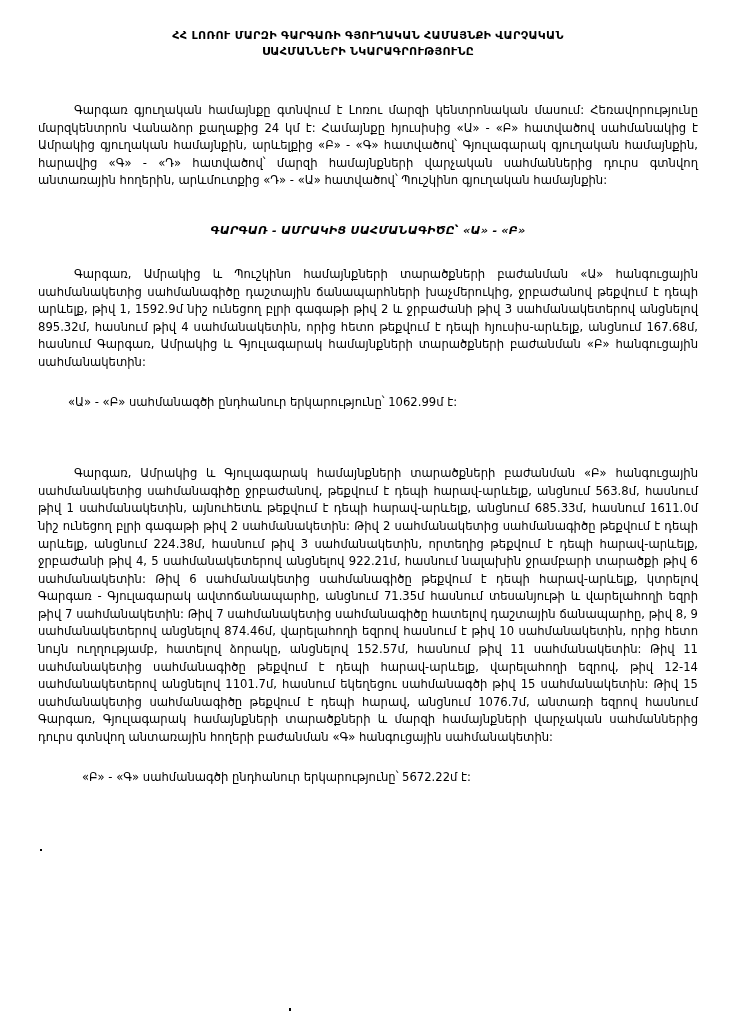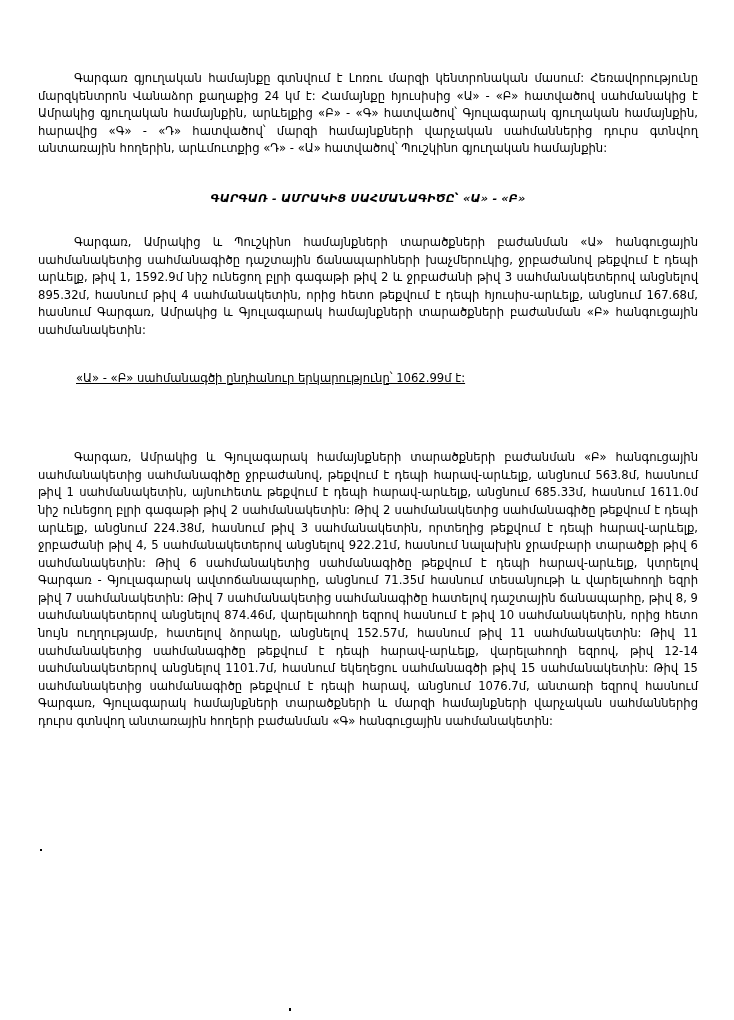--- a/index.html
+++ b/index.html
@@ -53,23 +53,22 @@
     line-height: 17.6px;
     margin: 8px;
     hyphens: none;
   }
   p.body-text.indent {
     text-indent: 36px;
   }
   p.result-line {
     font-size: 11.6px;
     line-height: 17.6px;
-    margin: 16px;
+    margin: 8px;
     text-indent: 30px;
-    text-decoration: underline;
   }
   p.result-line.far {
     text-indent: 44px;
   }
   .gap-xl { height: 34px; }
   .gap-lg { height: 25px; }
   .gap-md { height: 19px; }
   .gap-xs { height: 6px; }
   .stray-dot {
     position: absolute;
@@ -86,20 +85,24 @@
     width: 2px;
     height: 3px;
     background: #000;
   }
 </style>
 </head>
 <body>
 
 <div class="page">
 
+  <div class="doc-title">
+    <span class="line">ՀՀ ԼՈՌՈՒ ՄԱՐԶԻ ԳԱՐԳԱՌԻ ԳՅՈՒՂԱԿԱՆ ՀԱՄԱՅՆՔԻ ՎԱՐՉԱԿԱՆ</span>
+    <span class="line">ՍԱՀՄԱՆՆԵՐԻ ՆԿԱՐԱԳՐՈՒԹՅՈՒՆԸ</span>
+  </div>
 
   <div class="gap-xl"></div>
 
   <p class="body-text indent">Գարգառ գյուղական համայնքը գտնվում է Լոռու մարզի կենտրոնական մասում: Հեռավորությունը մարզկենտրոն Վանաձոր քաղաքից 24 կմ է: Համայնքը հյուսիսից «Ա» - «Բ» հատվածով սահմանակից է Ամրակից գյուղական համայնքին, արևելքից «Բ» - «Գ» հատվածով՝ Գյուլագարակ գյուղական համայնքին, հարավից «Գ» - «Դ» հատվածով՝ մարզի համայնքների վարչական սահմաններից դուրս գտնվող անտառային հողերին, արևմուտքից «Դ» - «Ա» հատվածով՝ Պուշկինո գյուղական համայնքին:</p>
 
   <div class="gap-lg"></div>
 
   <div class="section-heading">
     <span class="line">ԳԱՐԳԱՌ - ԱՄՐԱԿԻՑ ՍԱՀՄԱՆԱԳԻԾԸ՝ «Ա» - «Բ»</span>
   </div>
@@ -114,20 +117,21 @@
 
   <div class="gap-md"></div>
 
 
   <div class="gap-md"></div>
 
   <p class="body-text indent">Գարգառ, Ամրակից և Գյուլագարակ համայնքների տարածքների բաժանման «Բ» հանգուցային սահմանակետից սահմանագիծը ջրբաժանով, թեքվում է դեպի հարավ-արևելք, անցնում 563.8մ, հասնում թիվ 1 սահմանակետին, այնուհետև թեքվում է դեպի հարավ-արևելք, անցնում 685.33մ, հասնում 1611.0մ նիշ ունեցող բլրի գագաթի թիվ 2 սահմանակետին: Թիվ 2 սահմանակետից սահմանագիծը թեքվում է դեպի արևելք, անցնում 224.38մ, հասնում թիվ 3 սահմանակետին, որտեղից թեքվում է դեպի հարավ-արևելք, ջրբաժանի թիվ 4, 5 սահմանակետերով անցնելով 922.21մ, հասնում նալախին ջրամբարի տարածքի թիվ 6 սահմանակետին: Թիվ 6 սահմանակետից սահմանագիծը թեքվում է դեպի հարավ-արևելք, կտրելով Գարգառ - Գյուլագարակ ավտոճանապարհը, անցնում 71.35մ հասնում տեսանյութի և վարելահողի եզրի թիվ 7 սահմանակետին: Թիվ 7 սահմանակետից սահմանագիծը հատելով դաշտային ճանապարհը, թիվ 8, 9 սահմանակետերով անցնելով 874.46մ, վարելահողի եզրով հասնում է թիվ 10 սահմանակետին, որից հետո նույն ուղղությամբ, հատելով ձորակը, անցնելով 152.57մ, հասնում թիվ 11 սահմանակետին: Թիվ 11 սահմանակետից սահմանագիծը թեքվում է դեպի հարավ-արևելք, վարելահողի եզրով, թիվ 12-14 սահմանակետերով անցնելով 1101.7մ, հասնում եկեղեցու սահմանագծի թիվ 15 սահմանակետին: Թիվ 15 սահմանակետից սահմանագիծը թեքվում է դեպի հարավ, անցնում 1076.7մ, անտառի եզրով հասնում Գարգառ, Գյուլագարակ համայնքների տարածքների և մարզի համայնքների վարչական սահմաններից դուրս գտնվող անտառային հողերի բաժանման «Գ» հանգուցային սահմանակետին:</p>
 
   <div class="gap-xs"></div>
 
+  <p class="result-line far">«Բ» - «Գ» սահմանագծի ընդհանուր երկարությունը՝ 5672.22մ է:</p>
 
   <div class="gap-md"></div>
 
 
   <div class="gap-md"></div>
 
 
   <span class="stray-dot"></span>
   <span class="stray-dot2"></span>
 

